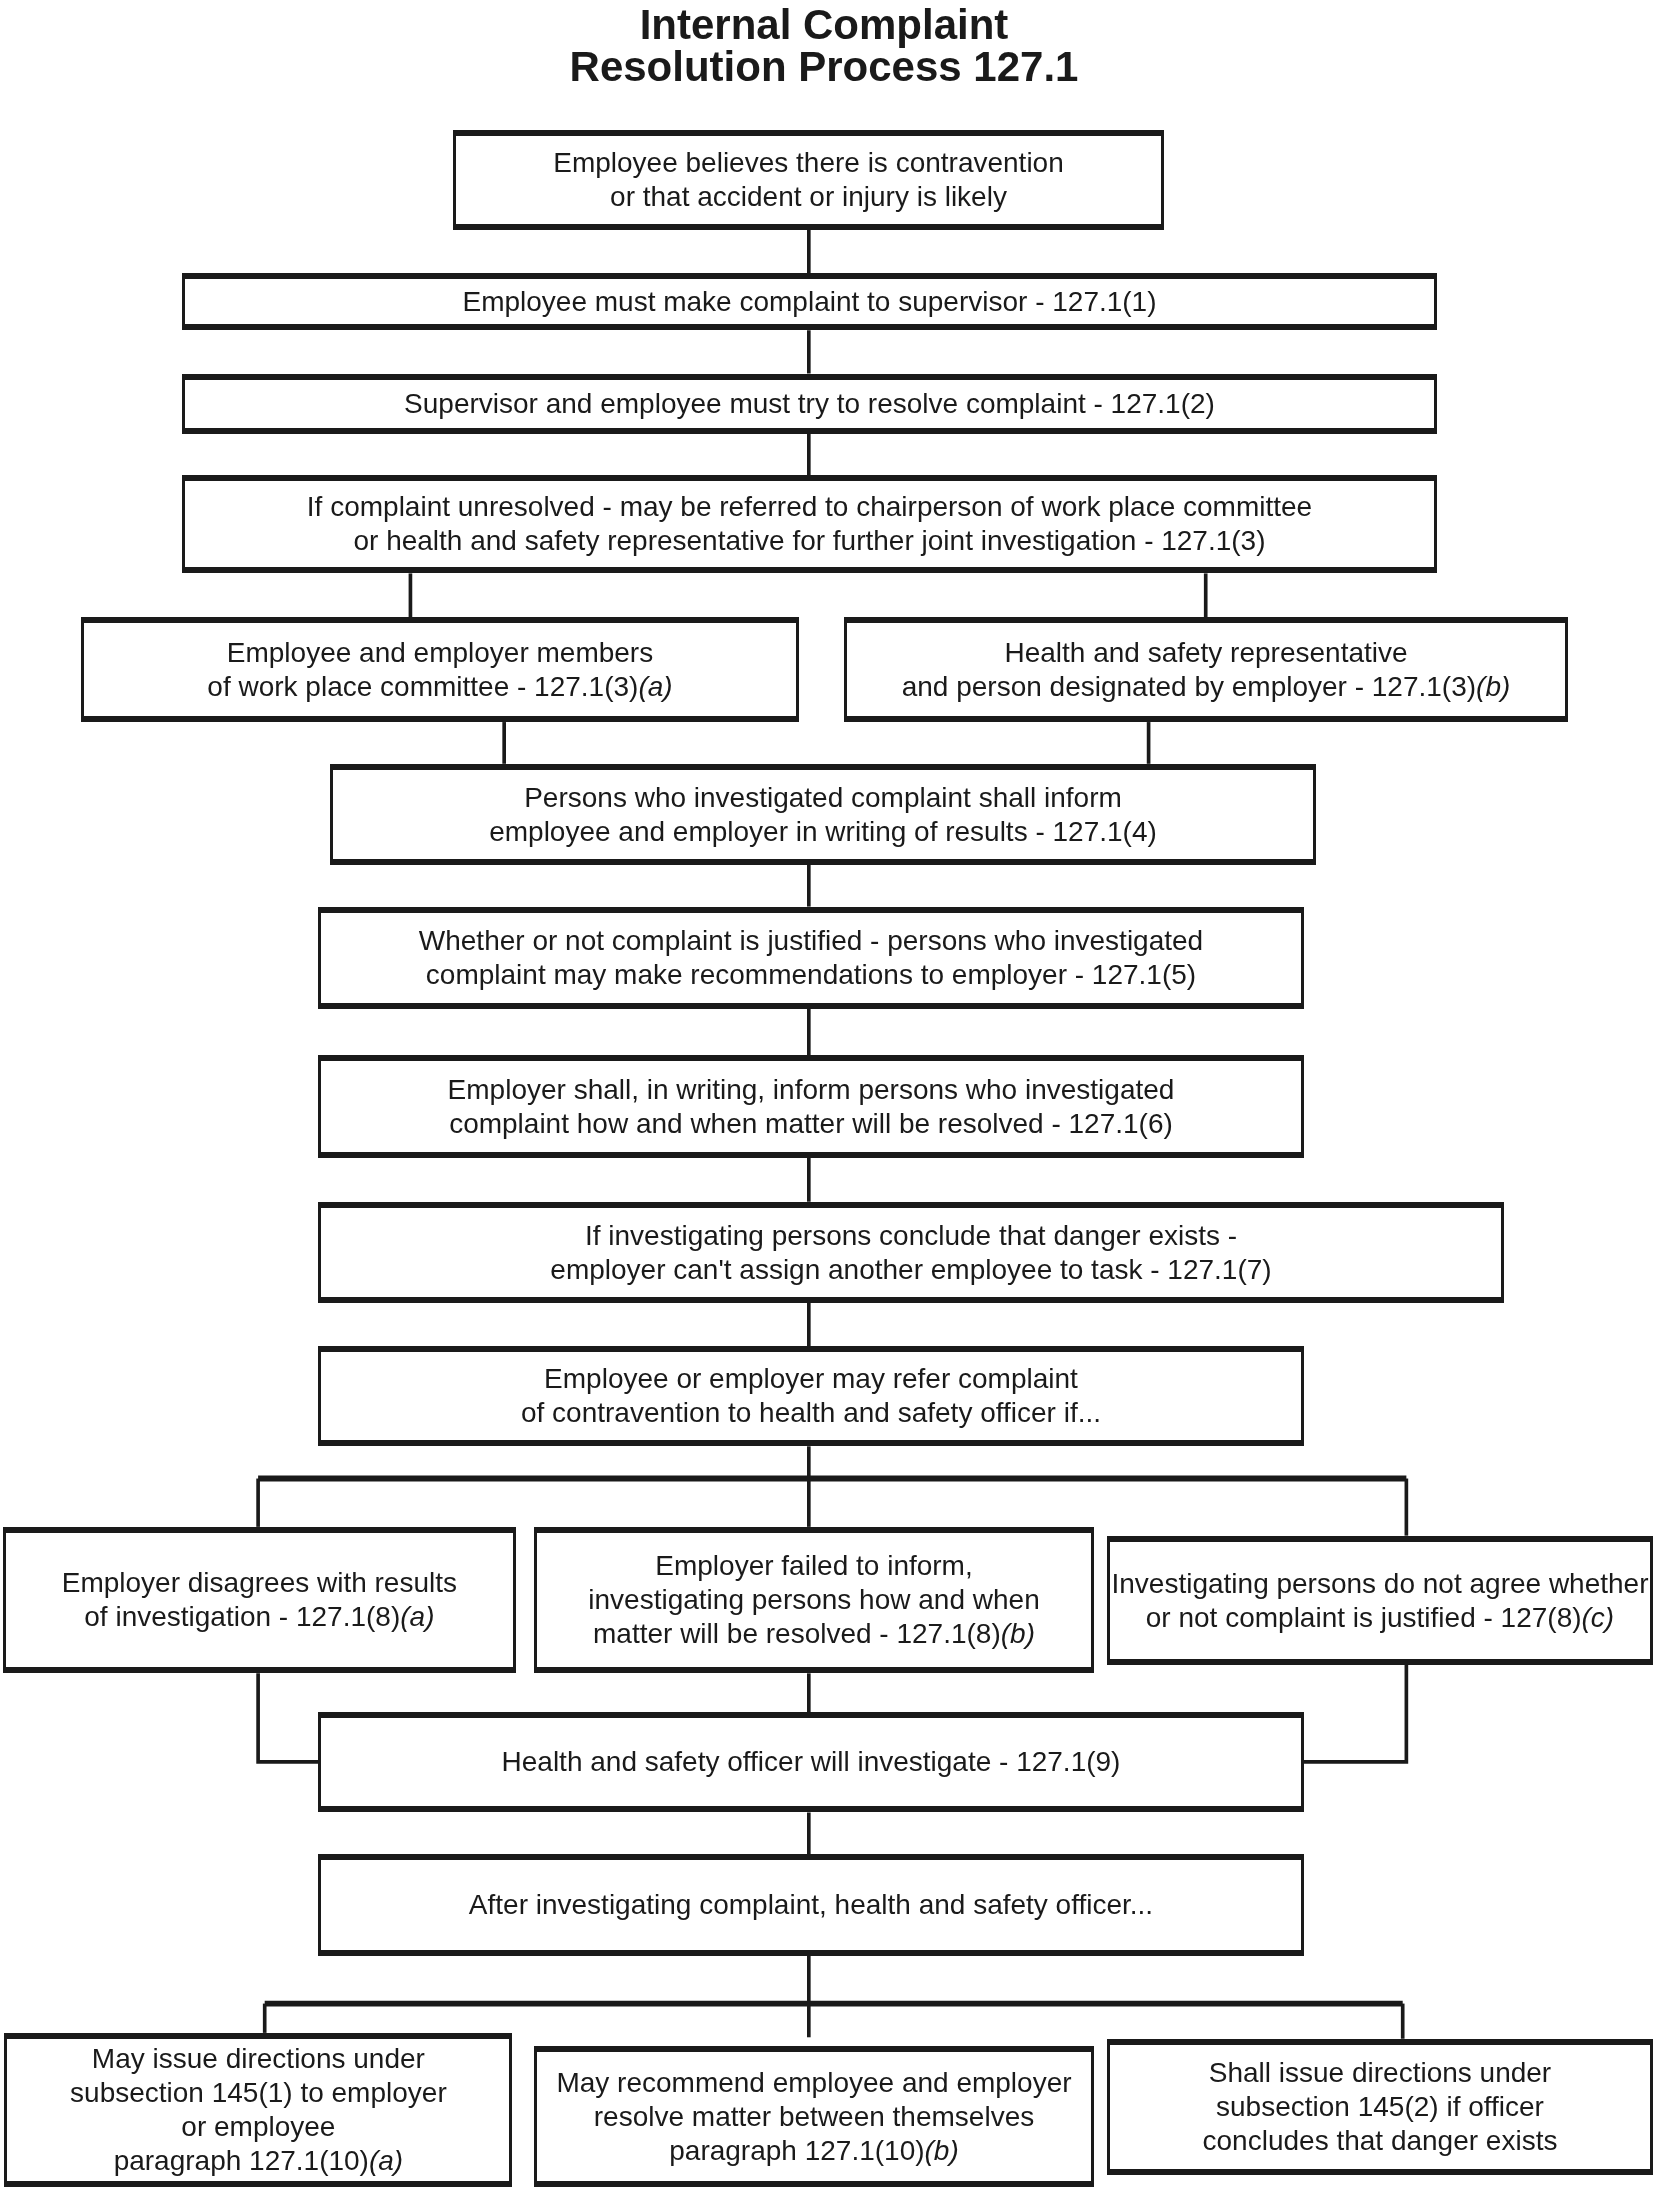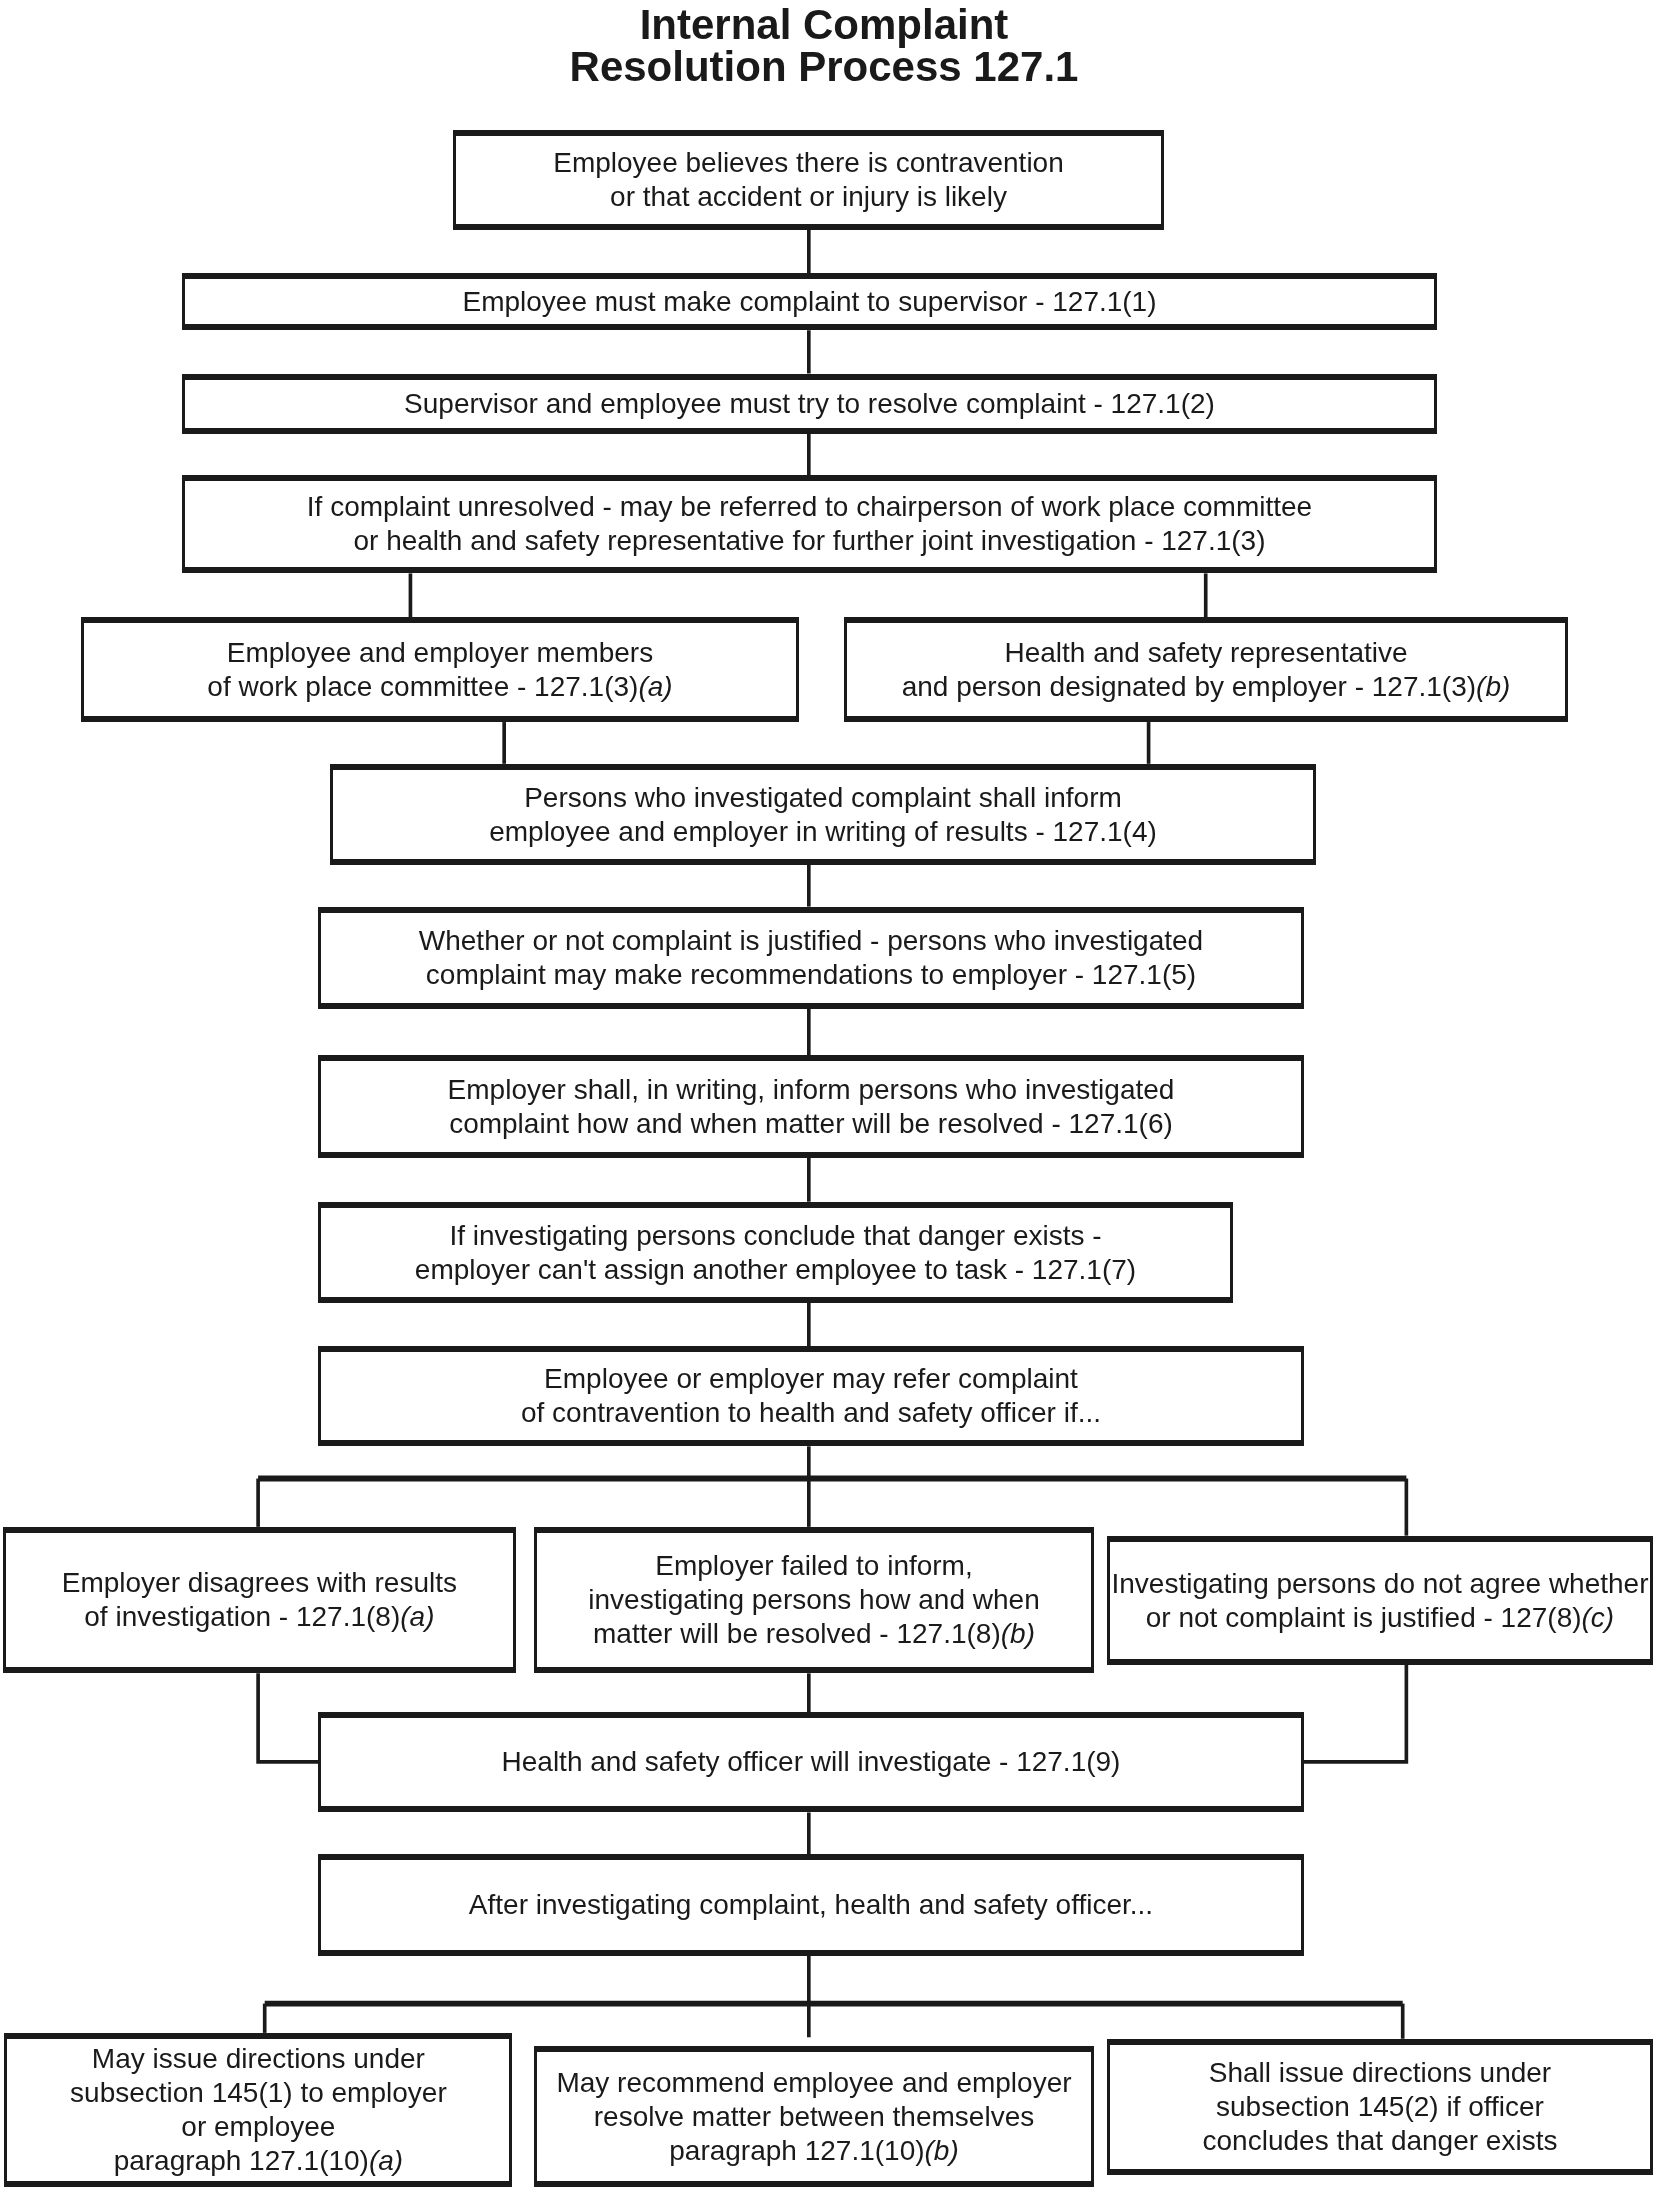--- a/index.html
+++ b/index.html
@@ -83,21 +83,21 @@
       <div class="tline"><span>employee and employer in writing of results - 127.1(4)</span></div>
     </div>
     <div class="node" style="left: 318px; top: 907px; width: 986px; height: 102px;">
       <div class="tline"><span>Whether or not complaint is justified - persons who investigated</span></div>
       <div class="tline"><span>complaint may make recommendations to employer - 127.1(5)</span></div>
     </div>
     <div class="node" style="left: 318px; top: 1055px; width: 986px; height: 103px;">
       <div class="tline"><span>Employer shall, in writing, inform persons who investigated</span></div>
       <div class="tline"><span>complaint how and when matter will be resolved - 127.1(6)</span></div>
     </div>
-    <div class="node" style="left: 318px; top: 1202px; width: 915px; height: 101px;">
+    <div class="node" style="left: 318px; top: 1202px; width: 1186px; height: 101px;">
       <div class="tline"><span>If investigating persons conclude that danger exists -</span></div>
       <div class="tline"><span>employer can't assign another employee to task - 127.1(7)</span></div>
     </div>
     <div class="node" style="left: 318px; top: 1346px; width: 986px; height: 100px;">
       <div class="tline"><span>Employee or employer may refer complaint</span></div>
       <div class="tline"><span>of contravention to health and safety officer if...</span></div>
     </div>
     <div class="node" style="left: 2.9px; top: 1527px; width: 513px; height: 146px;">
       <div class="tline"><span>Employer disagrees with results</span></div>
       <div class="tline"><span>of investigation - 127.1(8)</span><span class="it">(a)</span></div>

